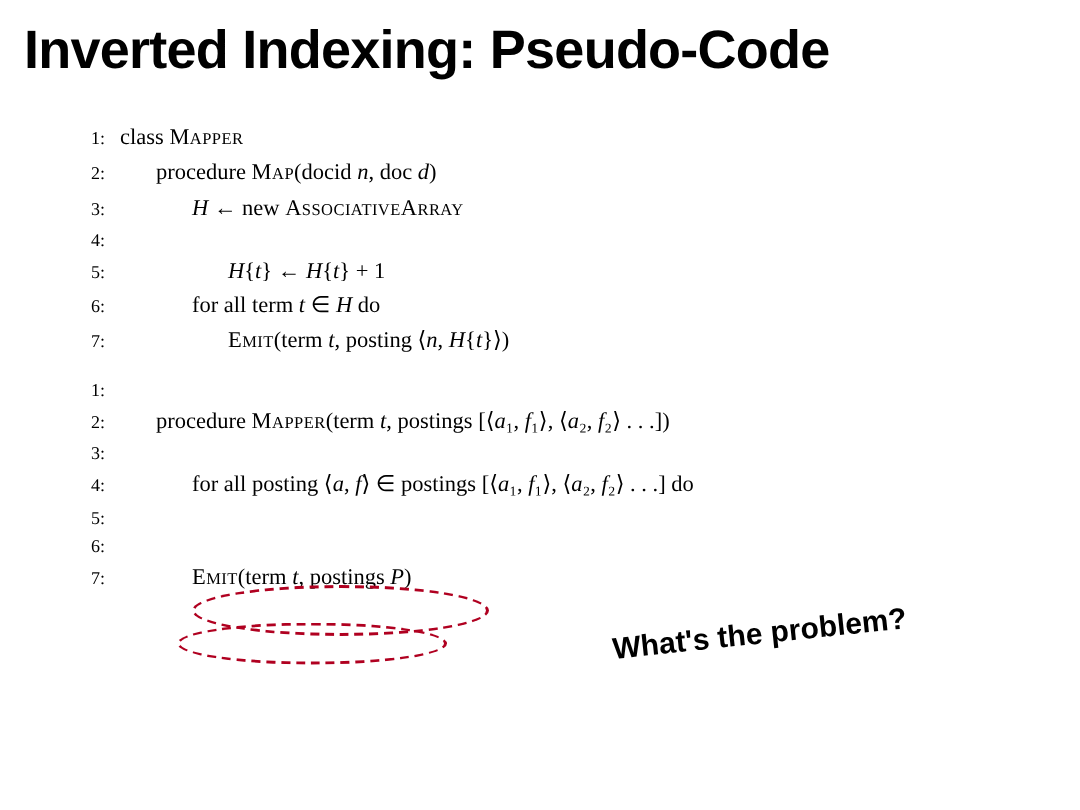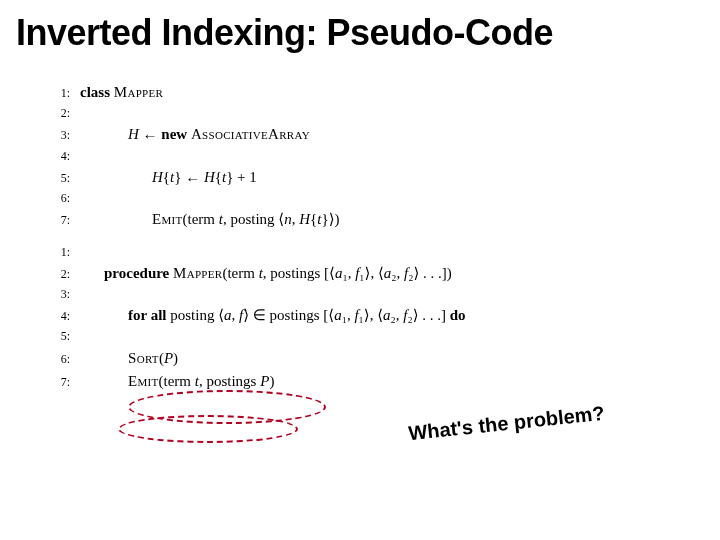--- a/index.html
+++ b/index.html
@@ -4,21 +4,21 @@
 <style>
   * { margin: 0; padding: 0; box-sizing: border-box; }
   html, body { width: 720px; height: 540px; background: #fff; font-family: Georgia, 'Times New Roman', serif; color: #000; }
   .slide { width: 720px; height: 540px; position: relative; padding: 12px 16px; }
   .title { font-family: Arial, Helvetica, sans-serif; font-weight: 900; font-size: 36px; letter-spacing: -0.5px; margin-bottom: 28px; }
   .codeblock { margin-left: 28px; }
   .codeblock + .codeblock { margin-top: 14px; }
   .line { display: flex; align-items: baseline; margin-bottom: 3px; font-size: 15px; line-height: 1.35; }
   .ln { width: 26px; text-align: right; font-size: 12px; color: #000; margin-right: 10px; font-family: Georgia, serif; }
   .content { white-space: pre; }
-  .kw { font-weight: bold; }
+  .kw { font-weight: normal; }
   .sc { font-variant: small-caps; letter-spacing: 0.3px; }
   .it { font-style: italic; }
   .ind1 { padding-left: 24px; }
   .ind2 { padding-left: 48px; }
   .ind3 { padding-left: 72px; }
   .annot {
     position: absolute;
     font-family: Arial, Helvetica, sans-serif;
     font-weight: 700;
     font-size: 20px;
@@ -42,34 +42,36 @@
 <div class="slide">
   <h1 class="title">Inverted Indexing: Pseudo-Code</h1>
 
   <div class="codeblock" id="mapper-block">
       <div class="line">
         <span class="ln">1:</span>
         <span class="content ind0"><span class="kw">class </span><span class="sc">Mapper</span></span>
       </div>
       <div class="line">
         <span class="ln">2:</span>
+        <span class="content ind1"><span class="kw">procedure </span><span class="sc">Map</span><span>(docid </span><span class="it">n</span><span>, doc </span><span class="it">d</span><span>)</span></span>
       </div>
       <div class="line">
         <span class="ln">3:</span>
         <span class="content ind2"><span class="it">H</span><span> ← </span><span class="kw">new </span><span class="sc">AssociativeArray</span></span>
       </div>
       <div class="line">
         <span class="ln">4:</span>
       </div>
       <div class="line">
         <span class="ln">5:</span>
         <span class="content ind3"><span class="it">H</span><span>{</span><span class="it">t</span><span>} ← </span><span class="it">H</span><span>{</span><span class="it">t</span><span>} + 1</span></span>
       </div>
       <div class="line">
         <span class="ln">6:</span>
+        <span class="content ind2"><span class="kw">for all </span><span>term </span><span class="it">t</span><span> ∈ </span><span class="it">H</span><span class="kw"> do</span></span>
       </div>
       <div class="line">
         <span class="ln">7:</span>
         <span class="content ind3"><span class="sc">Emit</span><span>(term </span><span class="it">t</span><span>, posting ⟨</span><span class="it">n</span><span>, </span><span class="it">H</span><span>{</span><span class="it">t</span><span>}⟩)</span></span>
       </div>
     </div>
   <div class="codeblock" id="reducer-block">
       <div class="line">
         <span class="ln">1:</span>
       </div>
@@ -82,21 +84,20 @@
       </div>
       <div class="line">
         <span class="ln">4:</span>
         <span class="content ind2"><span class="kw">for all </span><span>posting ⟨</span><span class="it">a</span><span>, </span><span class="it">f</span><span>⟩ ∈ postings [⟨</span><span class="it">a</span><span>₁, </span><span class="it">f</span><span>₁⟩, ⟨</span><span class="it">a</span><span>₂, </span><span class="it">f</span><span>₂⟩ . . .] </span><span class="kw">do</span></span>
       </div>
       <div class="line">
         <span class="ln">5:</span>
       </div>
       <div class="line">
         <span class="ln">6:</span>
-        <span class="content ind2"><span class="sc">Sort</span><span>(</span><span class="it">P</span><span>)</span></span>
       </div>
       <div class="line">
         <span class="ln">7:</span>
         <span class="content ind2"><span class="sc">Emit</span><span>(term </span><span class="it">t</span><span>, postings </span><span class="it">P</span><span>)</span></span>
       </div>
     </div>
 
   <div class="ellipse ell-a"></div>
   <div class="ellipse ell-b"></div>
 

